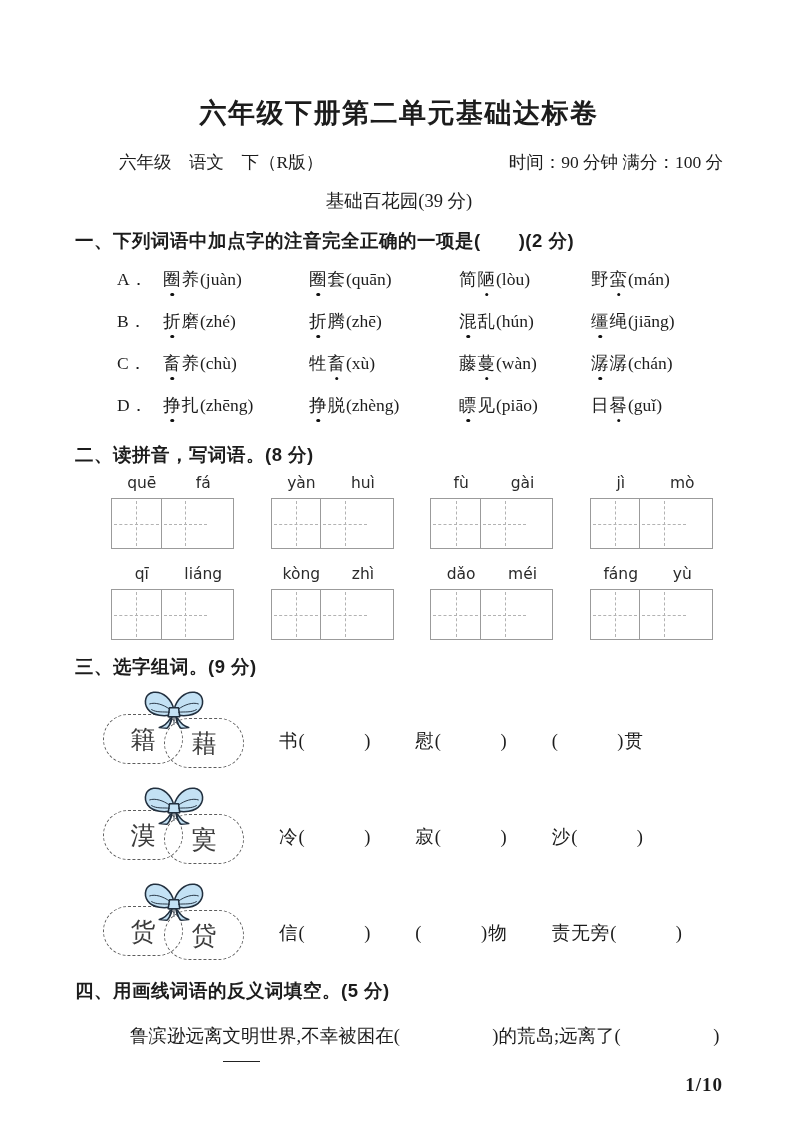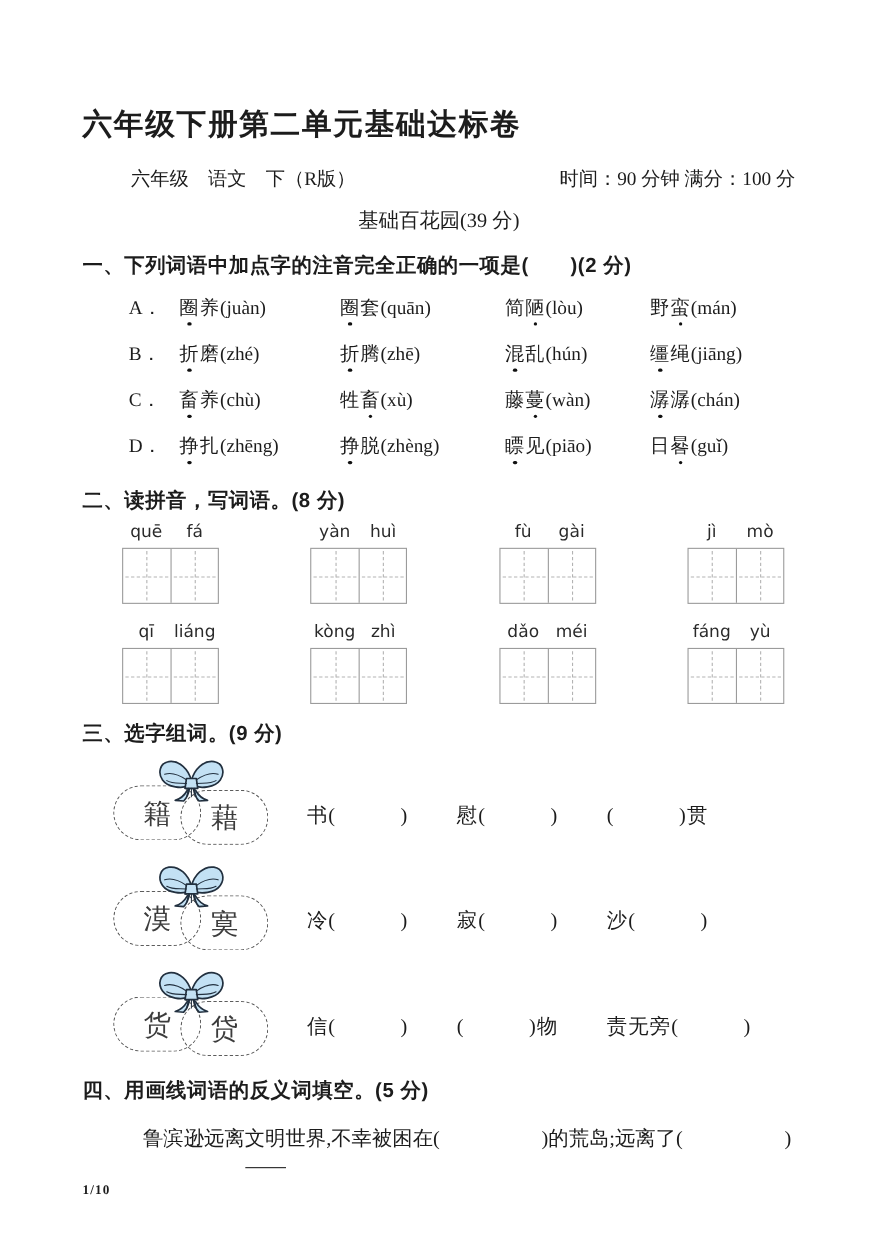--- a/index.html
+++ b/index.html
@@ -5,21 +5,21 @@
   * { margin:0; padding:0; box-sizing:border-box; }
   html,body { background:#ffffff; }
   body {
     width:793px; height:1122px; margin:0 auto; position:relative;
     font-family:"Liberation Serif", serif; color:#1c1c1c; overflow:hidden;
   }
   .page { padding:96px 70px 0 75px; }
 
   
   .title {
-    text-align:left; font-size:27px; font-weight:700; letter-spacing:1.5px;
+    text-align:center; font-size:27px; font-weight:700; letter-spacing:1.5px;
     line-height:34px; font-family:"Liberation Serif", serif;
   }
   .meta-row {
     display:flex; justify-content:space-between; margin-top:20px;
     font-size:17.5px; line-height:24px;
   }
   .meta-row .left { margin-left:44px; }
   .section-title {
     text-align:center; margin-top:14px; font-size:18.5px; line-height:26px;
   }
@@ -43,21 +43,21 @@
     content:""; position:absolute; left:50%; bottom:-5px; transform:translateX(-50%);
     width:3.5px; height:3.5px; border-radius:50%; background:#111;
   }
 
   
   .q2-row {
     display:flex; justify-content:space-between;
     margin-left:36px; width:602px; margin-top:6px;
   }
   .q2-row + .q2-row { margin-top:16px; }
-  .q2-group { width:88px; }
+  .q2-group { width:123px; }
   .py-row { display:flex; height:22px; font-family:"DejaVu Sans", sans-serif; font-size:15.5px; color:#2a2a2a; }
   .py-row span { flex:1; text-align:center; }
   .tian-grid { display:flex; border:1.5px solid #9b9b9b; margin-top:2px; background:#fff; }
   .tian-cell { width:48.5px; height:49px; position:relative; }
   .tian-cell + .tian-cell { border-left:1.5px solid #9b9b9b; }
   .tian-cell::before {
     content:""; position:absolute; left:50%; top:2px; bottom:2px;
     border-left:1px dashed #b3b3b3;
   }
   .tian-cell::after {
@@ -79,21 +79,21 @@
   .bow { position:absolute; left:39px; top:-6px; width:64px; height:46px; }
   .blanks { display:flex; margin-left:34px; margin-top:16px; font-size:18.5px; letter-spacing:1px; }
   .blanks span { margin-right:44px; white-space:pre; }
 
   
   .sentence { margin-top:18px; margin-left:55px; font-size:18.5px; line-height:28px; white-space:pre; }
   .underlined { border-bottom:1.5px solid #222; padding-bottom:15px; }
 
   
   .page-num {
-    margin-top:24px; text-align:left; font-size:12px; font-weight:700;
+    margin-top:24px; text-align:right; font-size:19px; font-weight:700;
     letter-spacing:1px;
   }
 </style>
 </head>
 <body>
 
 <div class="page">
 
   <div class="title">六年级下册第二单元基础达标卷</div>
 

